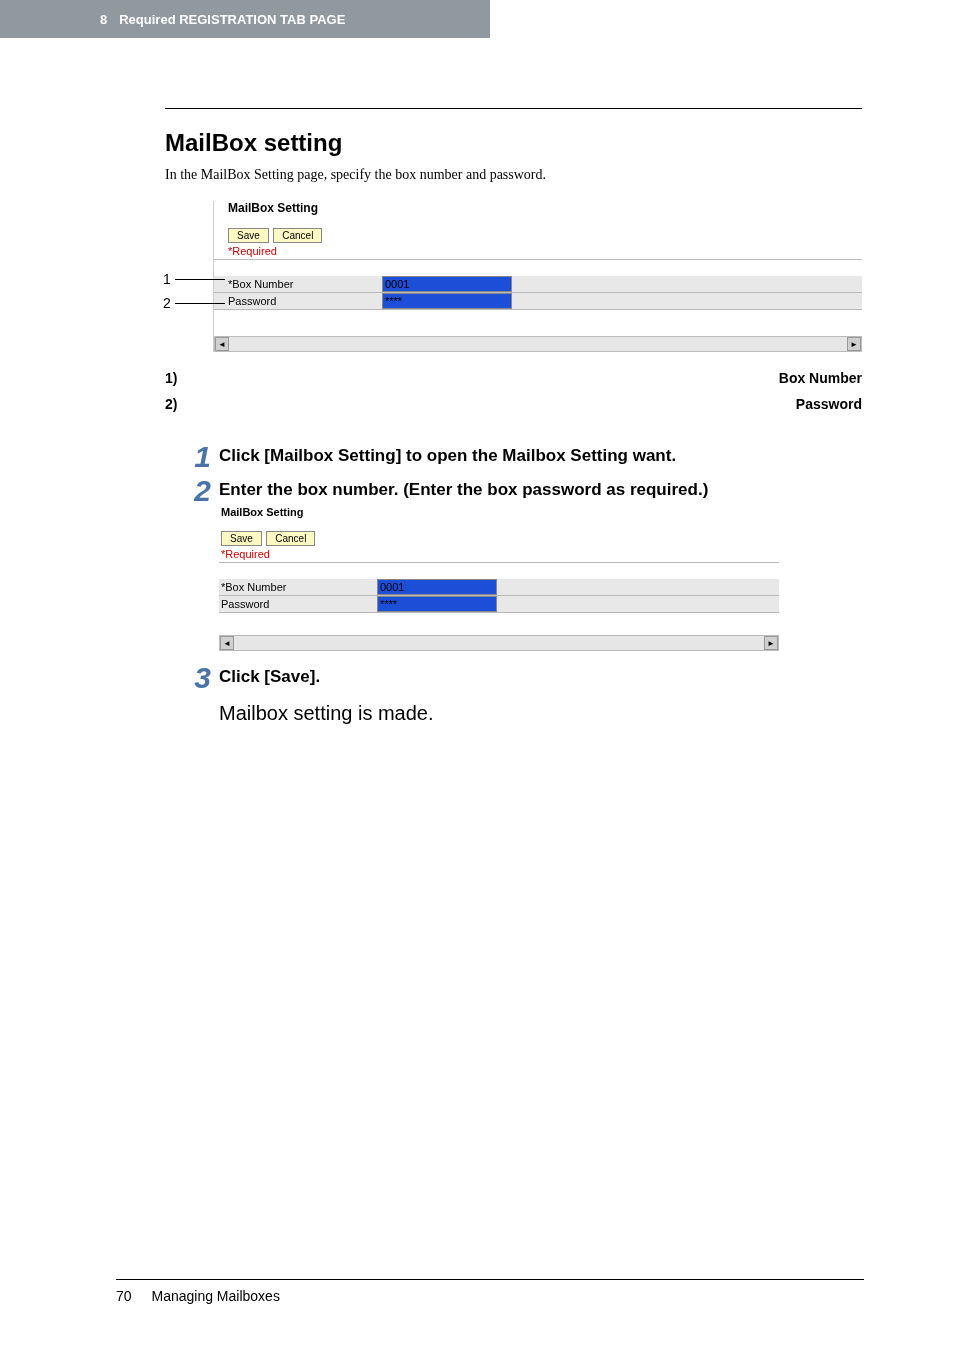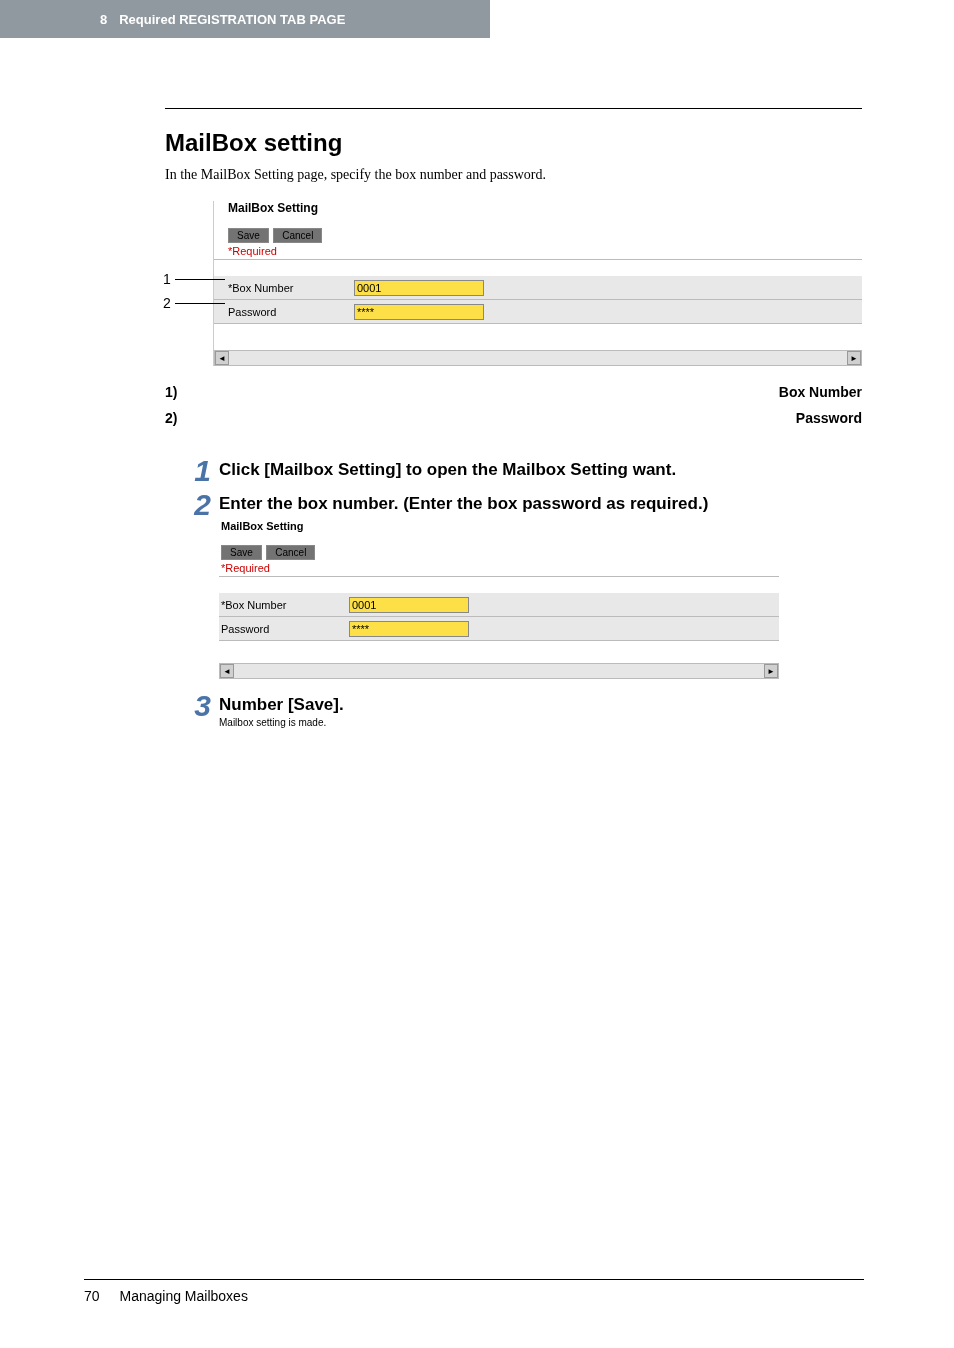--- a/index.html
+++ b/index.html
@@ -62,52 +62,53 @@
       font-size: 12px;
       margin-bottom: 10px;
       padding-left: 14px;
     }
     .btn-row {
       padding-left: 14px;
       margin-bottom: 2px;
     }
     .btn {
       border: 1px solid #888;
-      background: #737373;
+      background: #fef9c3;
       font-size: 10px;
       padding: 1px 8px;
       cursor: pointer;
     }
     .required {
       color: #c00;
       font-size: 11px;
       padding-left: 14px;
       margin-bottom: 16px;
       border-bottom: 1px solid #bbb;
       display: block;
       padding-bottom: 2px;
     }
     .form-row {
       display: flex;
       align-items: center;
       border-bottom: 1px solid #bbb;
-      height: 24px;
+      height: 17px;
       background: #e8e8e8;
+      gap: 28px;
     }
     .form-row .label-cell {
       width: 140px;
       font-size: 11px;
       padding-left: 14px;
     }
     .form-row input {
       font-size: 11px;
       height: 16px;
       width: 130px;
       border: 1px solid #888;
-      background: #fde047;
+      background: #1d4ed8;
       padding: 0 2px;
     }
     .scrollbar-bottom {
       margin-top: 26px;
       height: 16px;
       background: #e6e6e6;
       border: 1px solid #bbb;
       display: flex;
       justify-content: space-between;
       align-items: center;
@@ -170,40 +171,40 @@
     }
     .step-body {
       flex: 1;
       padding-top: 4px;
     }
     .step-heading {
       font-size: 17px;
       font-weight: bold;
     }
     .step-text {
-      font-size: 10px;
-      margin-top: 2px;
+      font-size: 20px;
+      margin-top: 15px;
     }
     .shot2 {
       margin-left: 0;
       margin-top: 6px;
       margin-bottom: 8px;
       width: 560px;
     }
     .shot2 .shot-header { padding-left: 2px; font-size:11px; }
     .shot2 .btn-row { padding-left: 2px; }
     .shot2 .required { padding-left: 2px; }
     .shot2 .form-row .label-cell { width: 130px; padding-left: 2px; }
     .shot2 input { width: 120px; }
     .shot2 .scrollbar-bottom { margin-top: 22px; }
     
     .footer {
       position: absolute;
       bottom: 44px;
-      left: 84px;
+      left: 116px;
       right: 90px;
     }
     .footer hr {
       border: none;
       border-top: 1px solid #000;
       margin-bottom: 8px;
     }
     .footer-text {
       font-size: 14px;
     }
@@ -299,21 +300,21 @@
               <div class="arrow">◄</div>
               <div class="arrow">►</div>
             </div>
           </div>
         </div>
       </div>
 
       <div class="step">
         <div class="step-num">3</div>
         <div class="step-body">
-          <div class="step-heading">Number [Save].</div>
+          <div class="step-heading">Click [Save].</div>
           <div class="step-text">Mailbox setting is made.</div>
         </div>
       </div>
 
     </div>
   </div>
 
   <div class="footer">
     <hr>
     <div class="footer-text">

